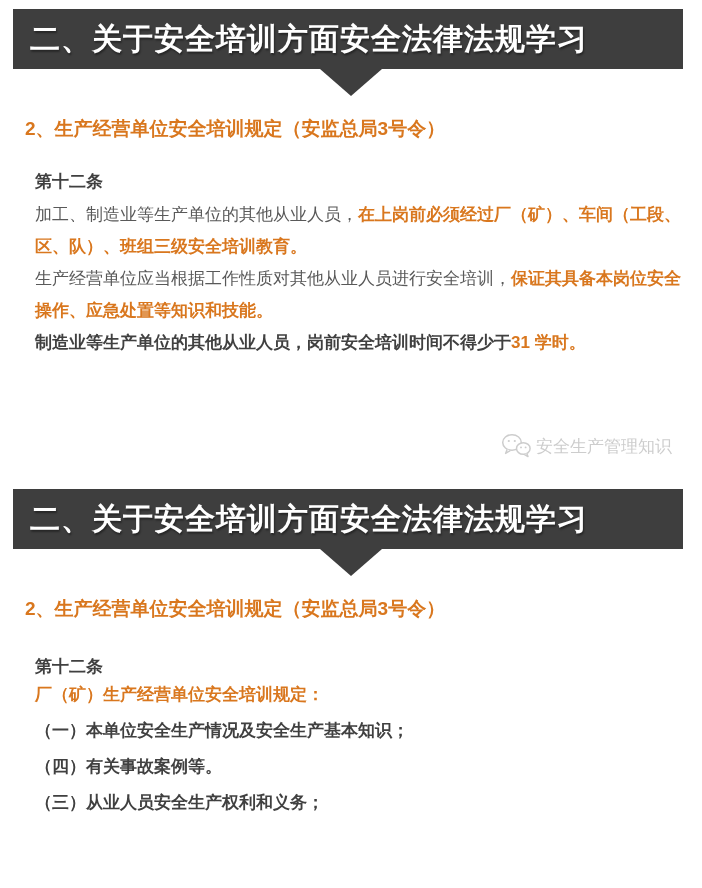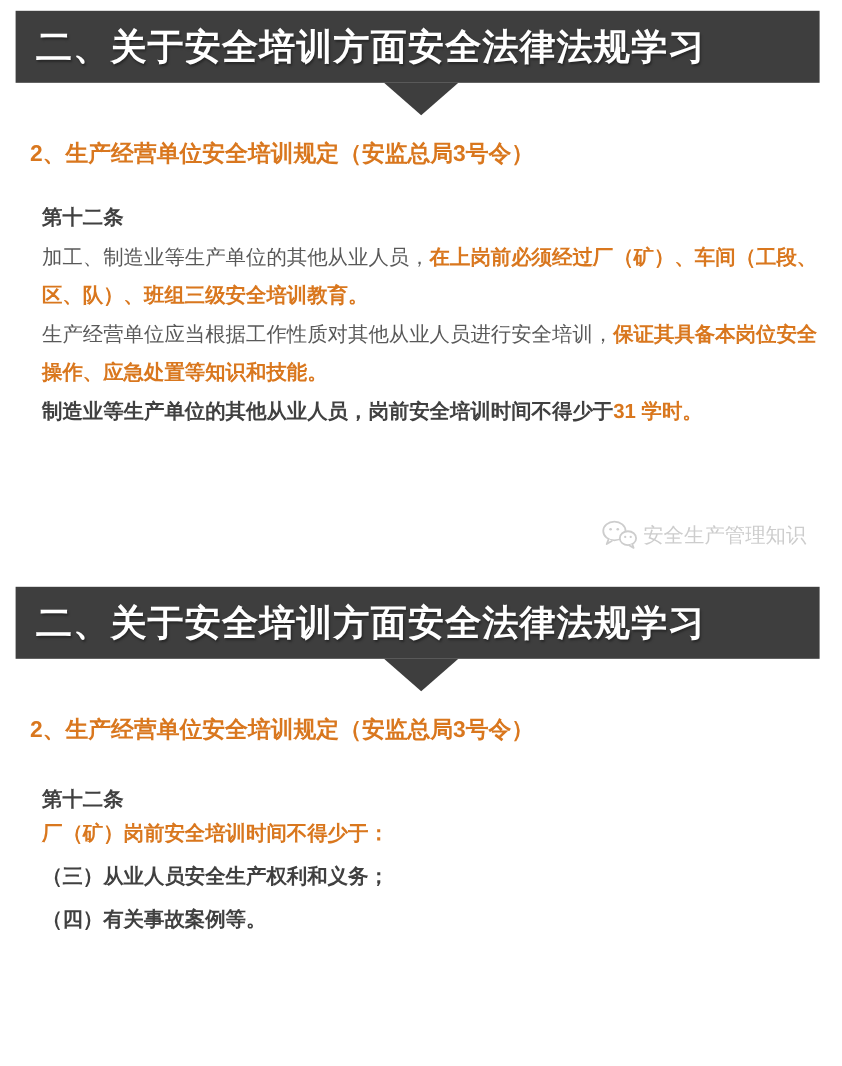--- a/index.html
+++ b/index.html
@@ -89,19 +89,20 @@
   </section>
 
   <section class="slide" id="slide-2">
     <div class="header-bar">
       <span class="header-text">二、关于安全培训方面安全法律法规学习</span>
     </div>
     <div class="header-arrow"></div>
     <h2 class="slide-title">2、生产经营单位安全培训规定（安监总局3号令）</h2>
     <div class="blocks">
         <p class="blk-heading"><span class="seg-bold">第十二条</span></p>
-        <p class="blk-para"><span class="seg-orange-bold">厂（矿）岗前安全培训时间不得少于：</span></p>
+        <p class="blk-para"><span class="seg-orange-bold">厂（矿）生产经营单位安全培训规定：</span></p>
+        <p class="blk-para"><span class="seg-bold">（一）本单位安全生产情况及安全生产基本知识；</span></p>
+        <p class="blk-para"><span class="seg-bold">（四）有关事故案例等。</span></p>
         <p class="blk-para"><span class="seg-bold">（三）从业人员安全生产权利和义务；</span></p>
-        <p class="blk-para"><span class="seg-bold">（四）有关事故案例等。</span></p>
       </div>
   </section>
 
 </div>
 
 </body></html>

